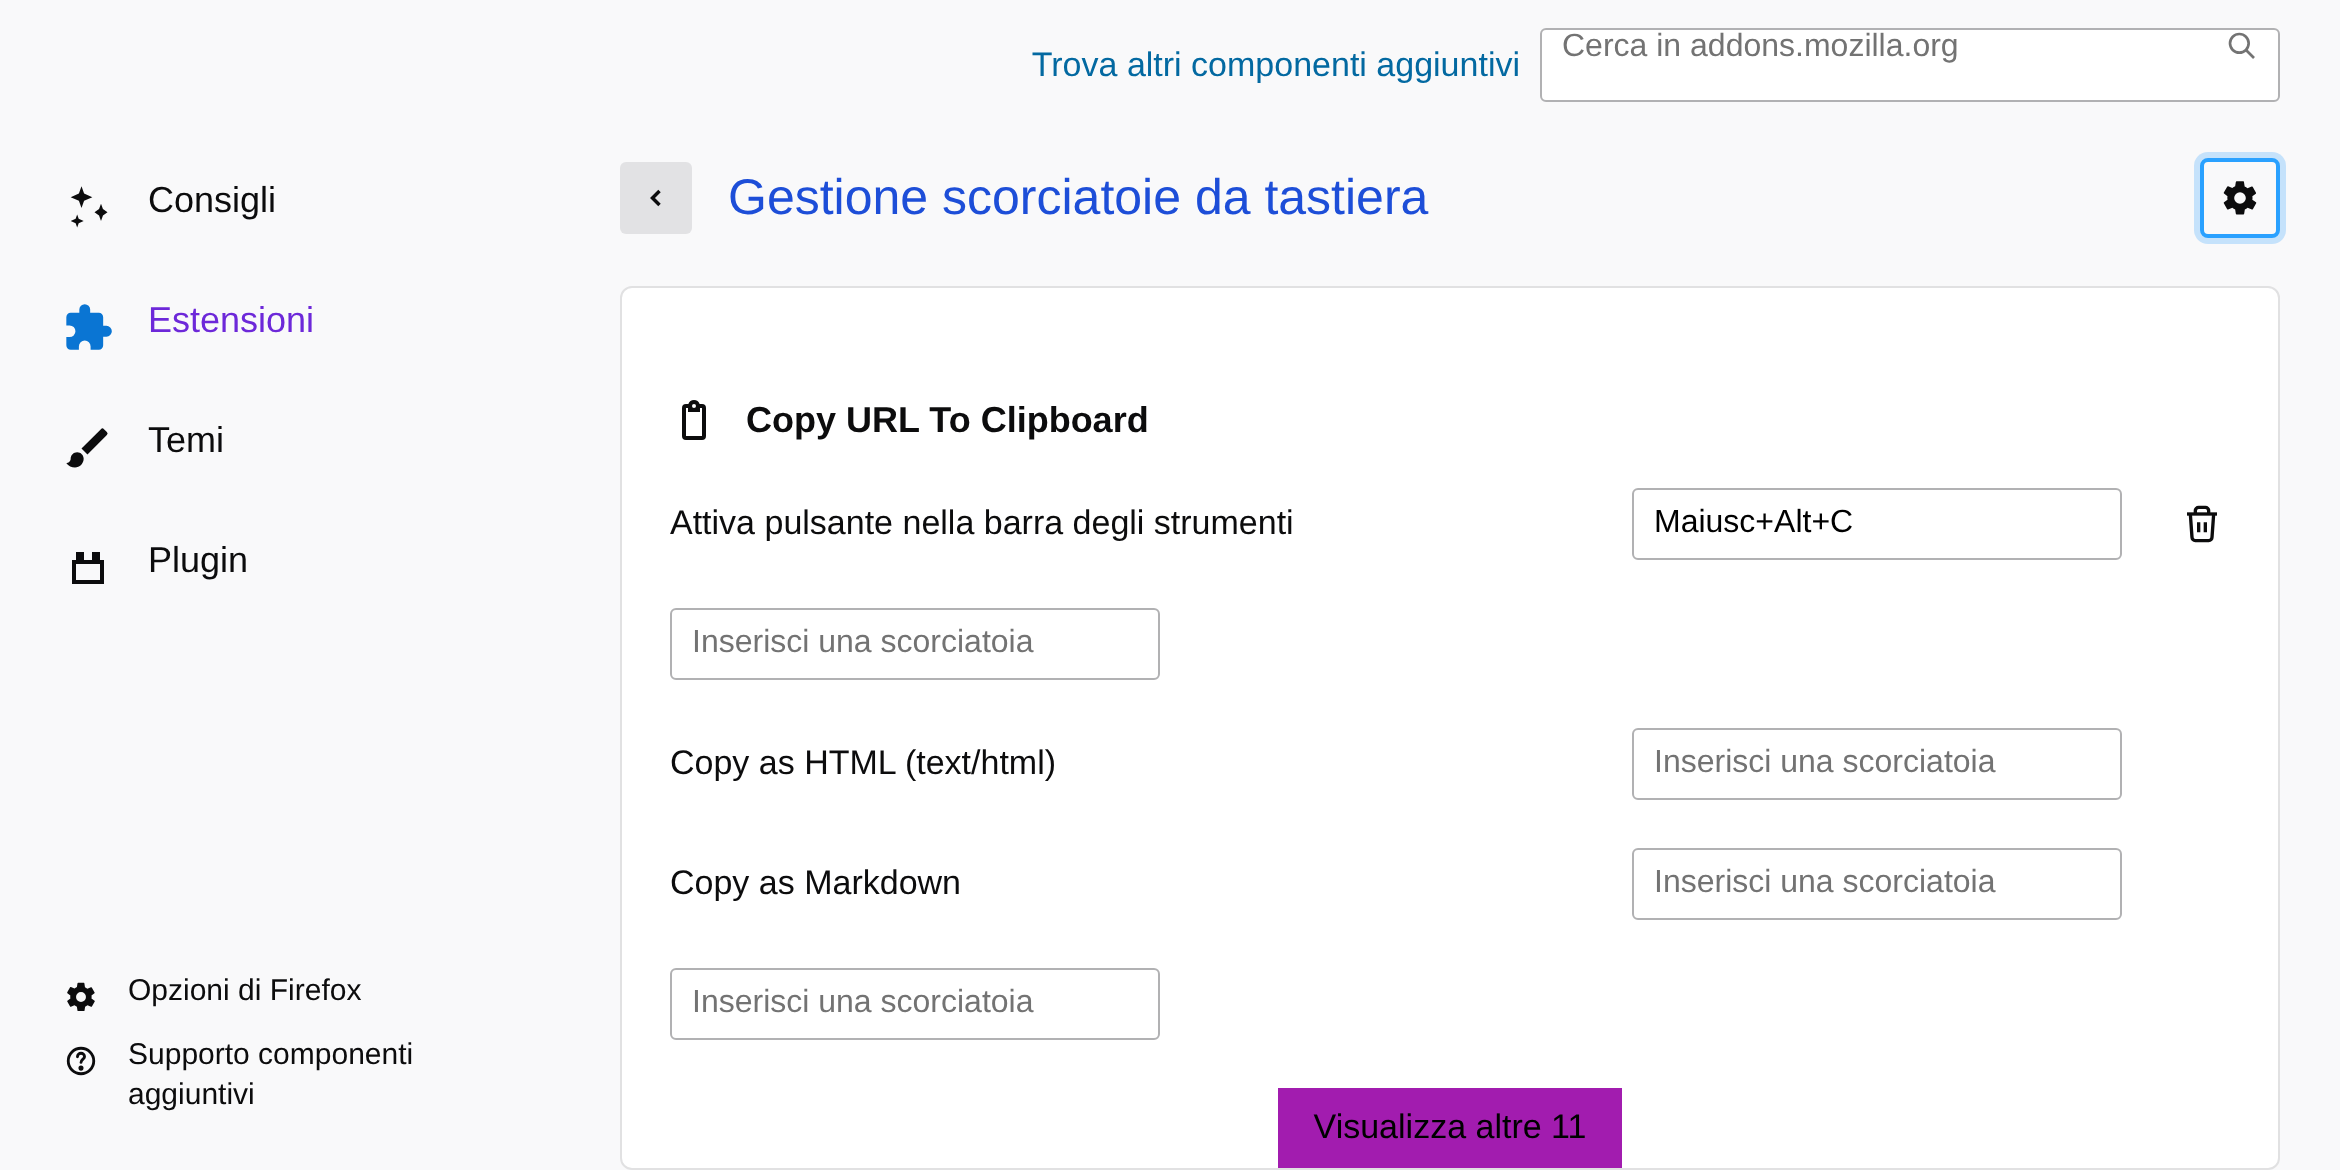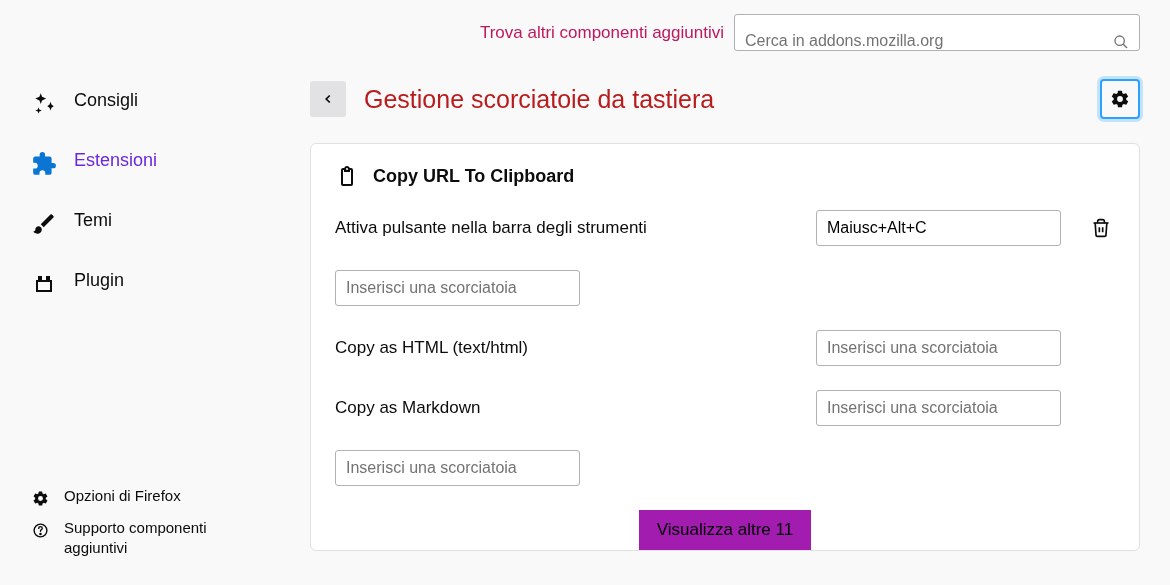--- a/index.html
+++ b/index.html
@@ -53,28 +53,28 @@
 }
 .footer-item .label { font-size: 15px; line-height:1.3; max-width:200px;}
 .main { flex: 1; display: flex; flex-direction: column; }
 .topbar {
   display: flex;
   justify-content: flex-end;
   align-items: center;
   padding: 14px 30px 0 0;
   gap: 10px;
 }
-.topbar-label { font-size: 17px; color: #be185d; }
+.topbar-label { font-size: 17px; color: #0369a1; }
 .search-box {
-  width: 406px;
+  width: 370px;
   height: 37px;
   border: 1px solid #b1b1b3;
   border-radius: 3px;
   display: flex;
-  align-items: flex-end;
+  align-items: flex-start;
   padding: 0 10px;
   background: #fff;
 }
 .search-box input {
   flex: 1; border: none; outline: none;
   font-size: 16px; color: #0c0c0d;
   background: transparent;
 }
 .search-box input::placeholder { color: #737373; }
 .search-box .sicon { color: #737373; }
@@ -87,21 +87,21 @@
 .back-btn {
   width: 36px; height: 36px;
   background: #e2e2e4;
   border-radius: 3px;
   display:flex; align-items:center; justify-content:center;
   cursor:pointer;
 }
 .page-title {
   font-size: 25px;
   font-weight: 400;
-  color: #b91c1c;
+  color: #1d4ed8;
   flex:1;
 }
 .gear-box {
   width: 40px; height: 40px;
   border: 2px solid #2aa1ff;
   border-radius: 4px;
   box-shadow: 0 0 0 3px rgba(42,161,255,0.25);
   display:flex; align-items:center; justify-content:center;
   cursor:pointer;
   background:#f9f9fa;
@@ -109,20 +109,21 @@
 .card {
   margin: 24px 30px 0 0;
   background: #fff;
   border: 1px solid #e1e1e2;
   border-radius: 6px;
   padding: 20px 24px 0 24px;
 }
 .ext-header {
   display:flex; align-items:center; gap:14px;
   margin-bottom: 22px;
+  margin-top: 34px;
 }
 .ext-title { font-size: 18px; font-weight: 700; }
 .shortcut-row {
   display:flex; align-items:center;
   margin-bottom: 24px;
   gap: 20px;
 }
 .shortcut-label { flex:1; font-size:17px; }
 .shortcut-input {
   width: 245px;

